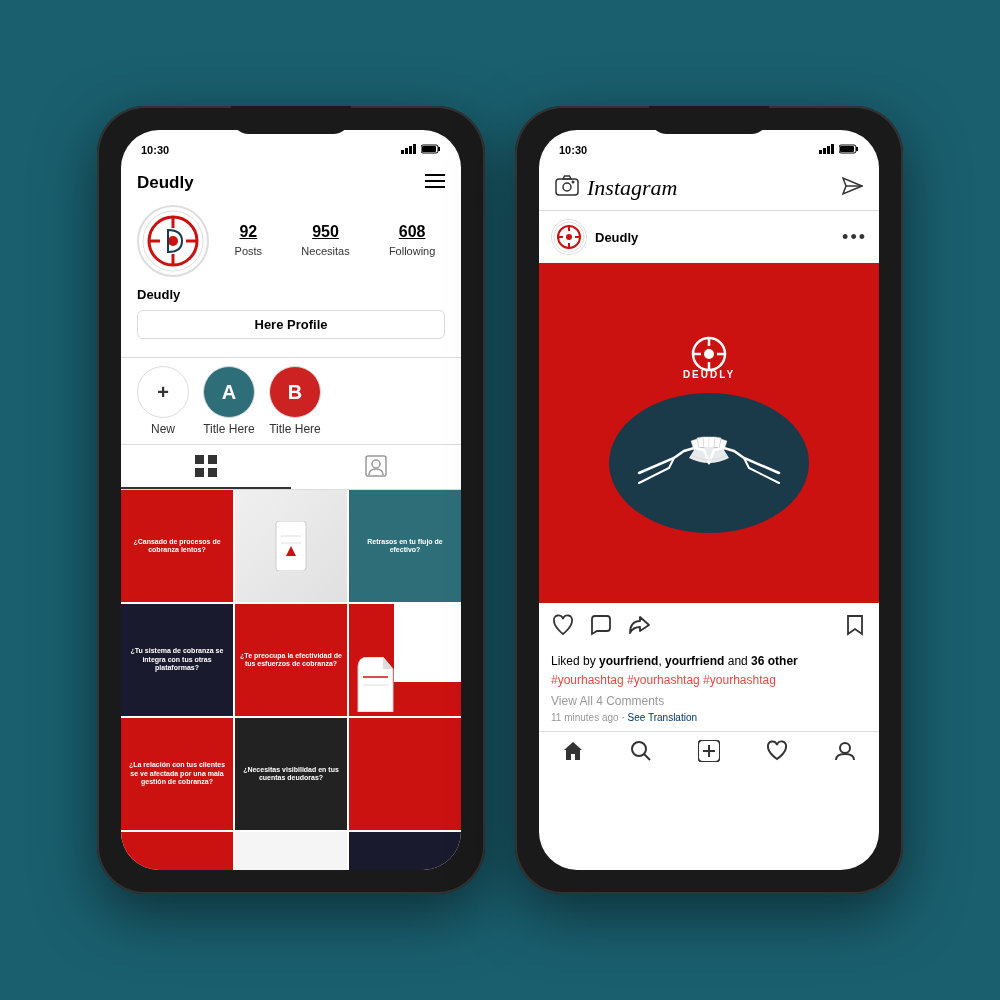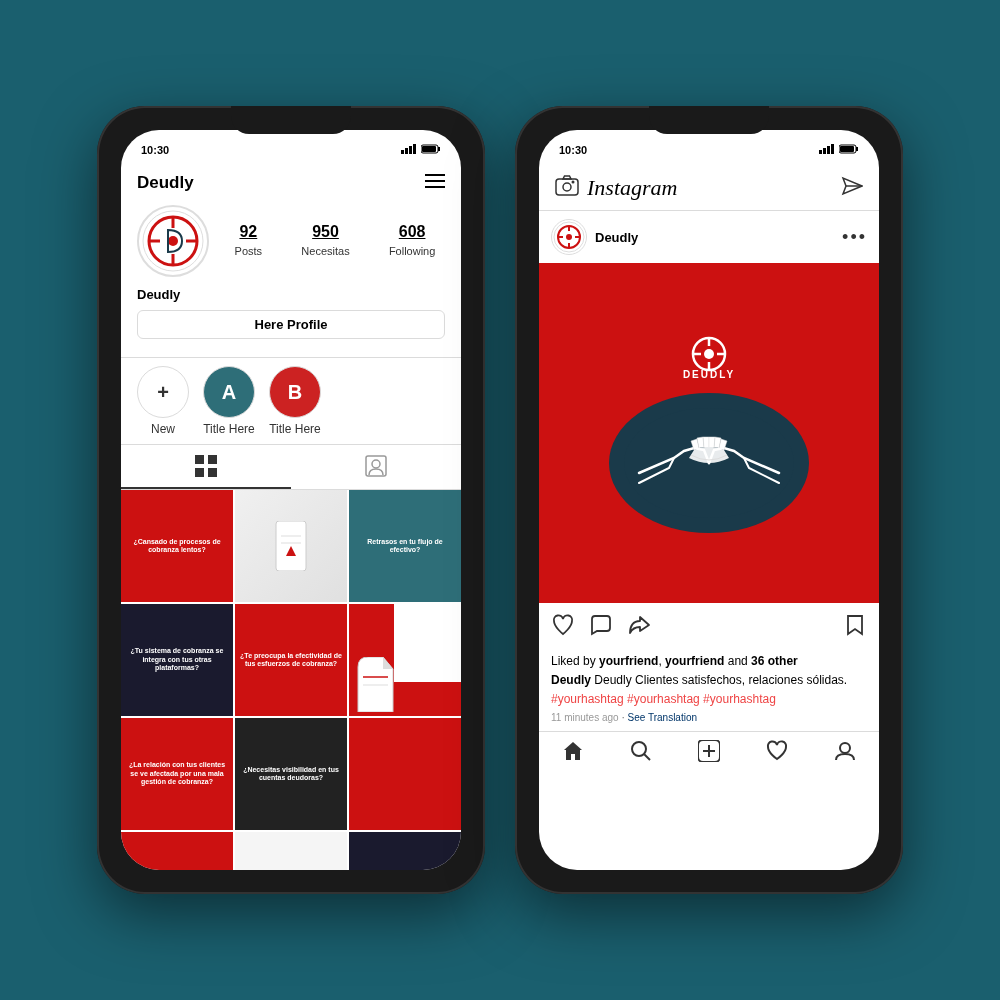--- a/index.html
+++ b/index.html
@@ -674,24 +674,22 @@
           <svg width="24" height="24" viewBox="0 0 24 24">
               <path d="M5 3 L19 3 L19 21 L12 16 L5 21Z" fill="none" stroke="#333" stroke-width="1.8"></path>
             </svg>
         </span>
       </div>
 
       <div class="post-caption">
         <div class="liked-by">
           <span>Liked by <b>yourfriend</b>, <b>yourfriend</b> and <b>36 other</b></span>
         </div>
-        <div class="caption-text">
-          <b>Deudly</b> <span>Deudly Clientes satisfechos, relaciones sólidas.</span>
-        </div>
         <div class="hashtags">#yourhashtag #yourhashtag #yourhashtag</div>
+        <div class="view-comments">View All 4 Comments</div>
         <div class="timestamp">
           <span>11 minutes ago</span> <span style="color:#666">·</span> <span class="see-translation">See Translation</span>
         </div>
       </div>
 
       <div class="bottom-nav" style="margin-top:auto;">
         <span class="nav-icon">
           <svg width="22" height="22" viewBox="0 0 22 22">
               <path d="M11 2 L2 10 L4 10 L4 20 L9 20 L9 14 L13 14 L13 20 L18 20 L18 10 L20 10Z" fill="#333"></path>
             </svg>

